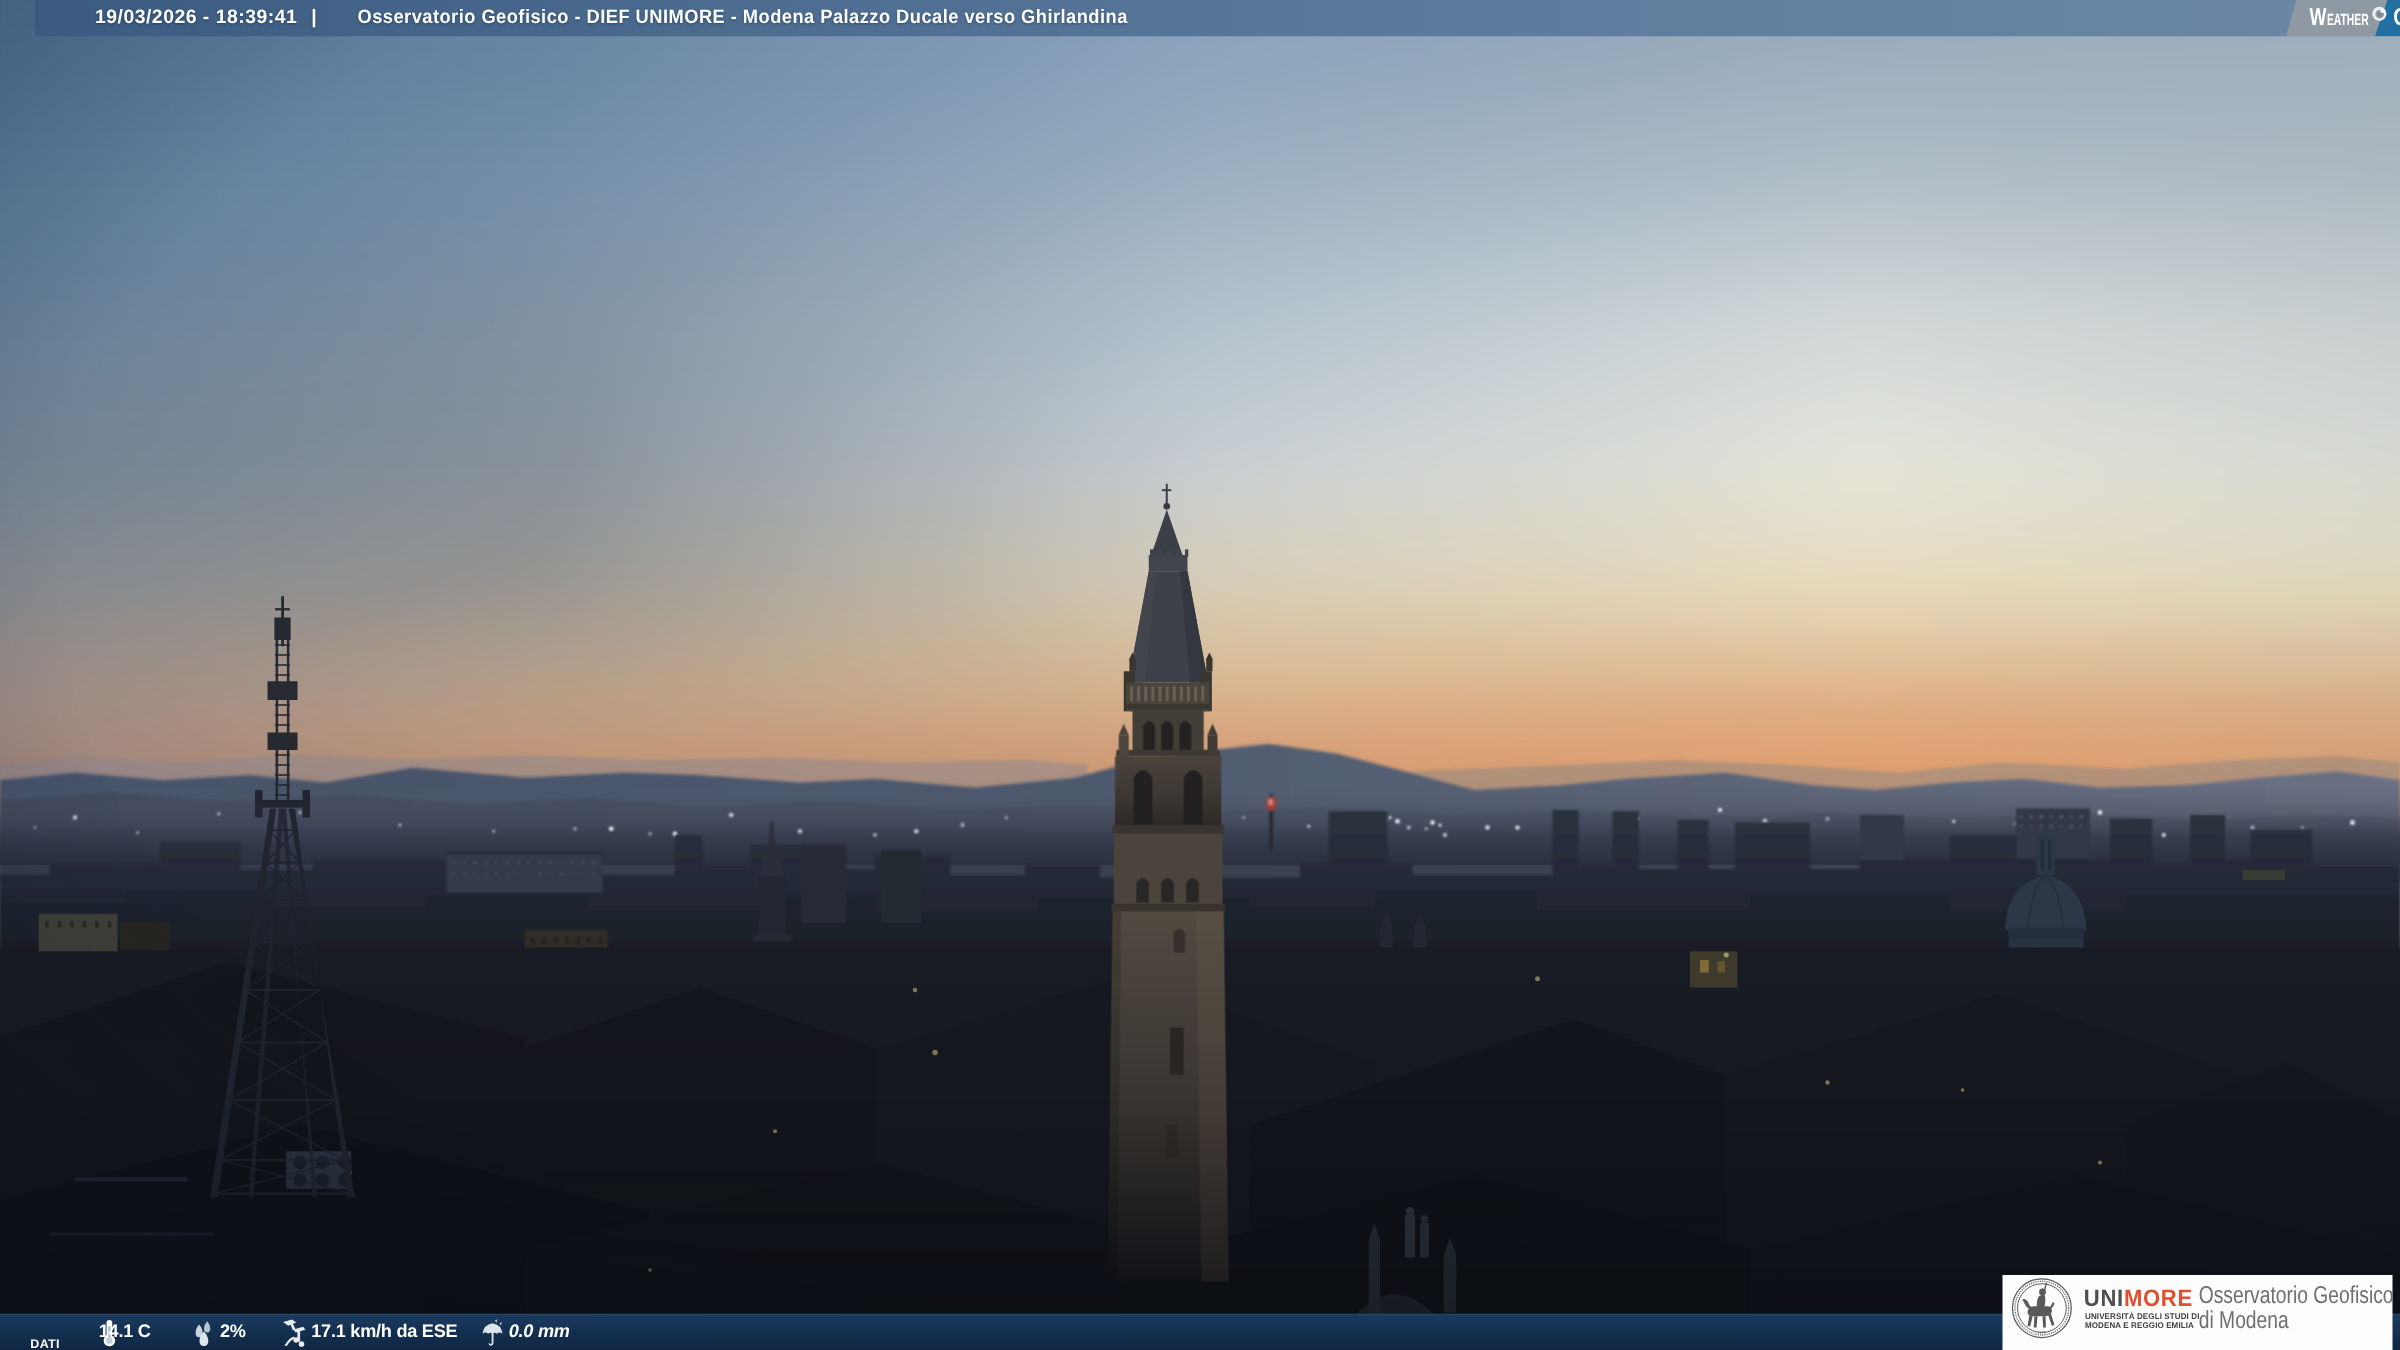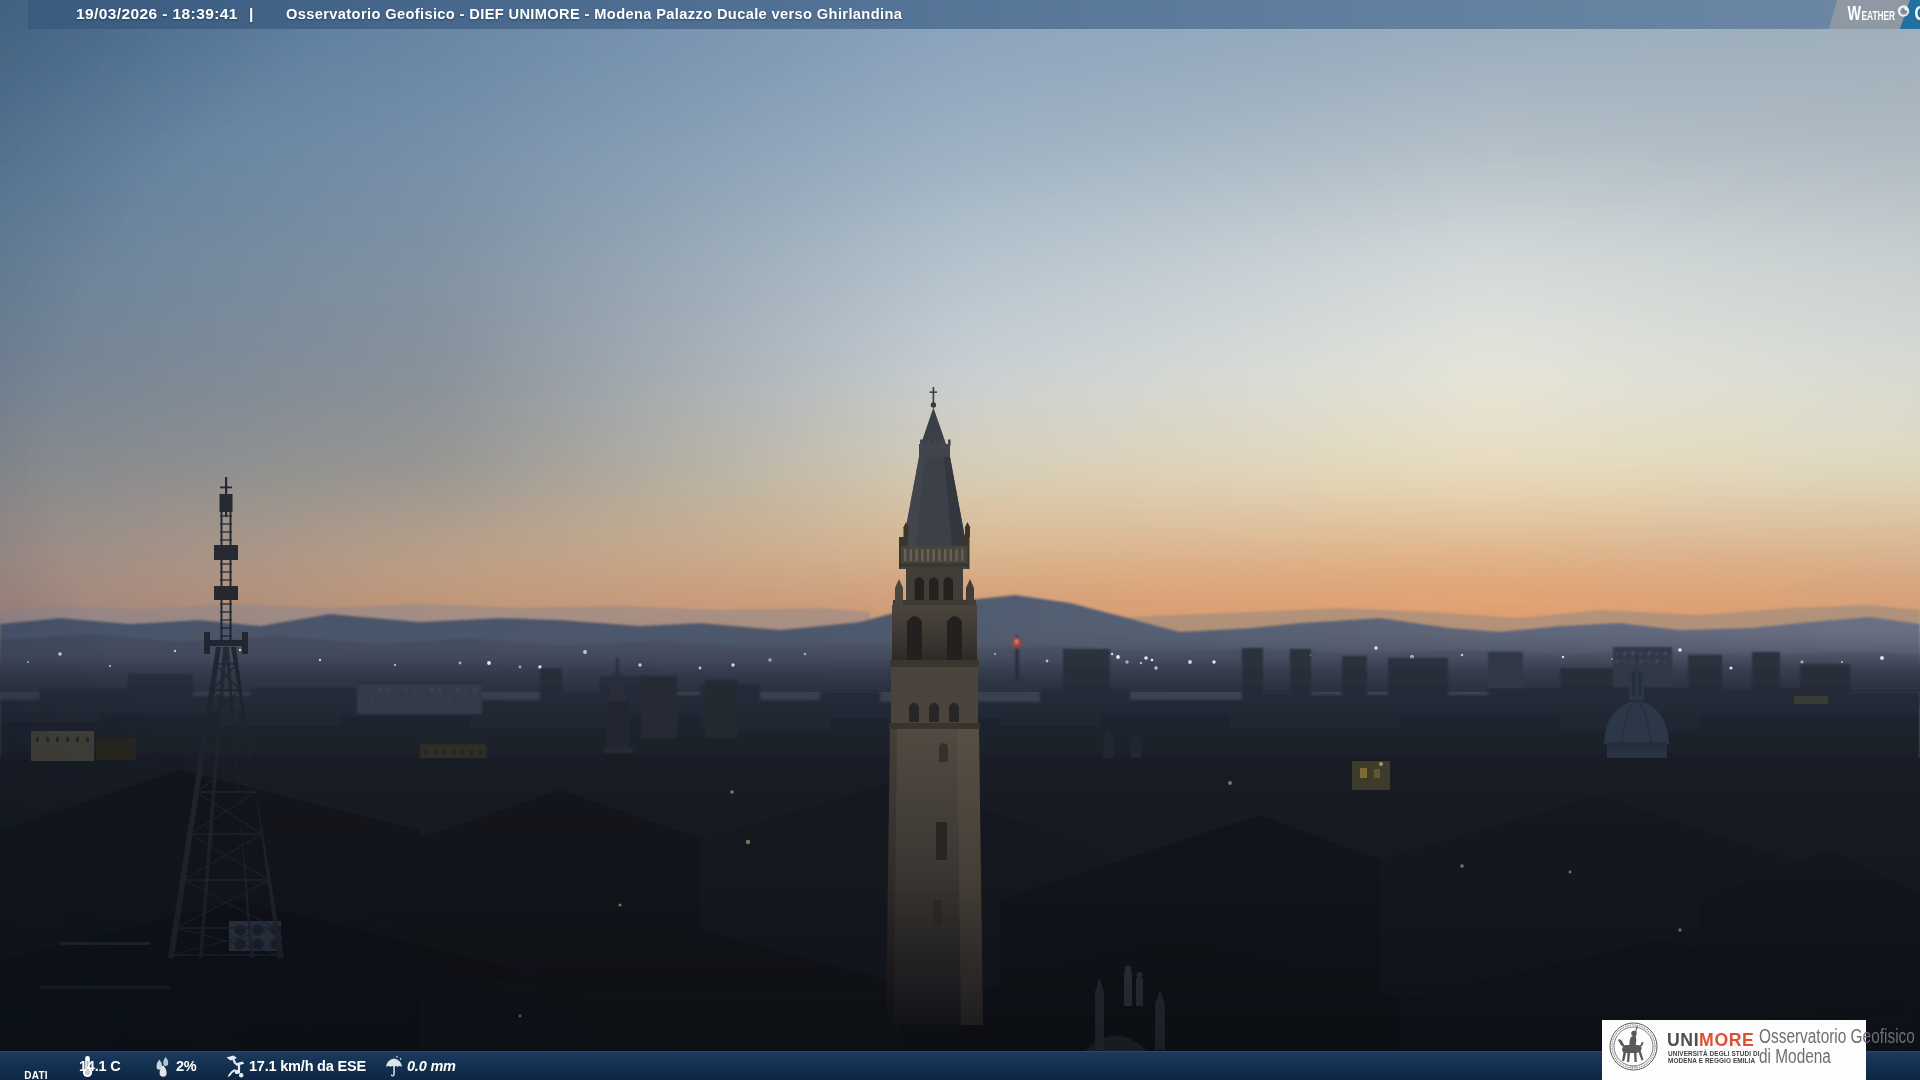--- a/index.html
+++ b/index.html
@@ -2,21 +2,21 @@
 <html><head><meta charset="utf-8">
 <style>
 html,body{margin:0;padding:0;width:1920px;height:1080px;overflow:hidden;background:#0f1218;font-family:"Liberation Sans",sans-serif;}
 #scene{position:absolute;left:0;top:0;width:1920px;height:1080px;}
 .abs{position:absolute;}
 #topbar{left:0;top:0;width:1920px;height:29px;background:linear-gradient(90deg,#3a5a7f 0%,#4c6c90 30%,#5d7c9d 62%,#6d88a5 100%);margin-left:28px;}
 #topbar .txt{position:absolute;color:#fff;font-weight:bold;font-size:15.5px;letter-spacing:0.4px;top:50%;transform:translateY(-54%);white-space:nowrap;text-shadow:0 1px 2px rgba(10,30,50,0.45);}
 #botbar{left:0;top:1051px;width:1920px;height:29px;background:linear-gradient(180deg,rgba(28,62,100,0.94) 0%,rgba(22,52,86,0.93) 45%,rgba(16,40,70,0.95) 100%);border-top:1px solid rgba(80,120,165,0.40);box-sizing:border-box;}
 #botbar .w{position:absolute;color:#fff;font-weight:bold;font-size:14.5px;letter-spacing:-0.2px;top:50%;transform:translateY(-52%);white-space:nowrap;}
 #dati{position:absolute;left:14px;top:2px;width:44px;color:#fff;font-weight:bold;font-size:10px;line-height:11.5px;text-align:center;letter-spacing:0.2px;margin-top:16px;}
-#unibox{left:1602px;top:1020px;width:264px;height:60px;background:#fdfdfd;}
+#unibox{left:1602px;top:1020px;width:312px;height:60px;background:#fdfdfd;}
 #unibox .unimore{position:absolute;left:65px;top:9px;font-size:19px;font-weight:bold;letter-spacing:0.6px;color:#4e4f51;transform:scaleX(0.93);transform-origin:left top;white-space:nowrap;}
 #unibox .unimore b{color:#e0502f;font-weight:bold;}
 #unibox .small{position:absolute;left:66px;top:30.5px;font-size:6.6px;font-weight:bold;line-height:5.6px;color:#3e3f41;letter-spacing:0.1px;transform:scaleX(0.97);transform-origin:left top;white-space:nowrap;}
 #unibox .oss{position:absolute;left:157px;top:7px;font-size:19.5px;color:#6e6f71;line-height:19.5px;transform:scaleX(0.79);transform-origin:left top;white-space:nowrap;}
 </style></head>
 <body>
 <div id="scene"><svg width="1920" height="1080" viewBox="0 0 1920 1080">
 <defs>
         <linearGradient id="sg0" x1="0" y1="0" x2="1" y2="0">
           <stop offset="0%" stop-color="#4b7093"></stop>

